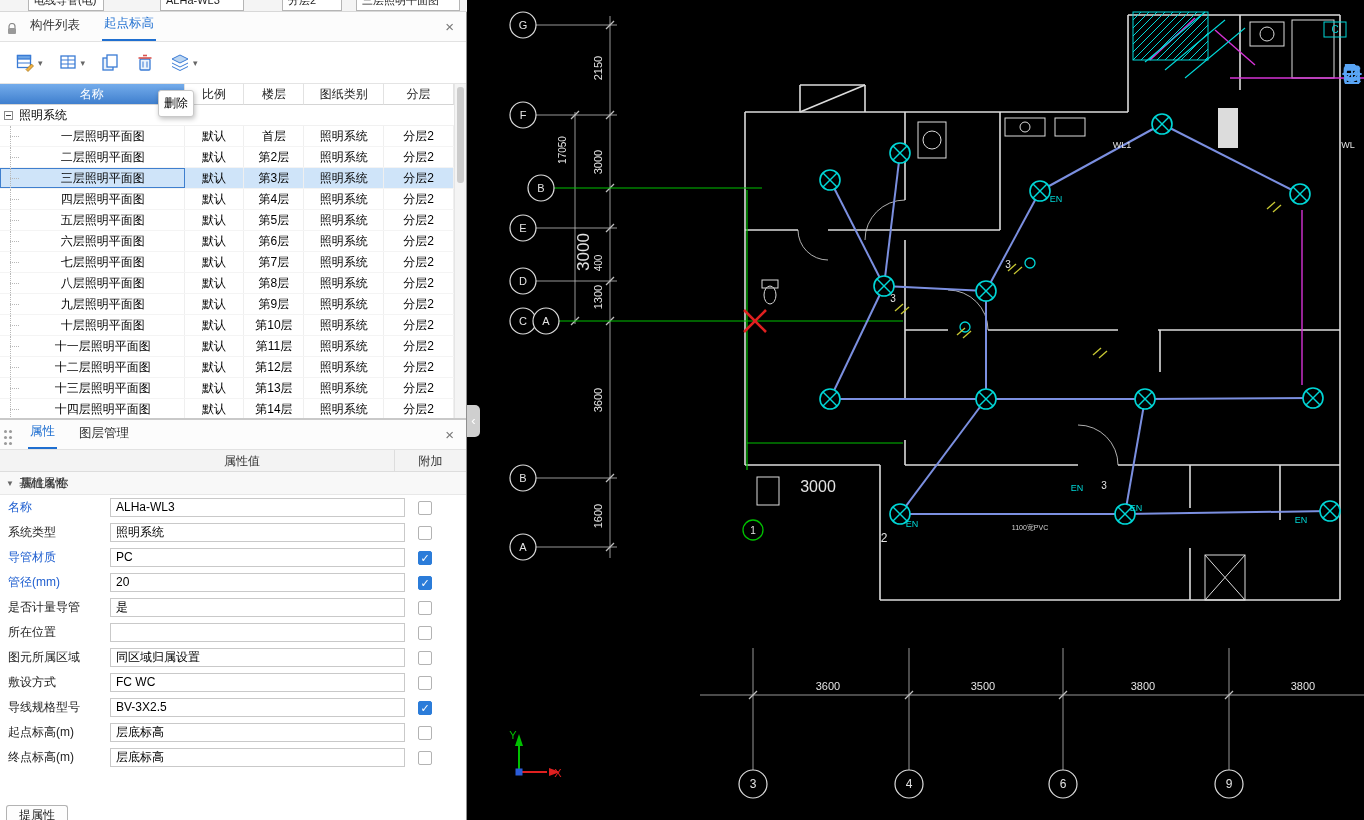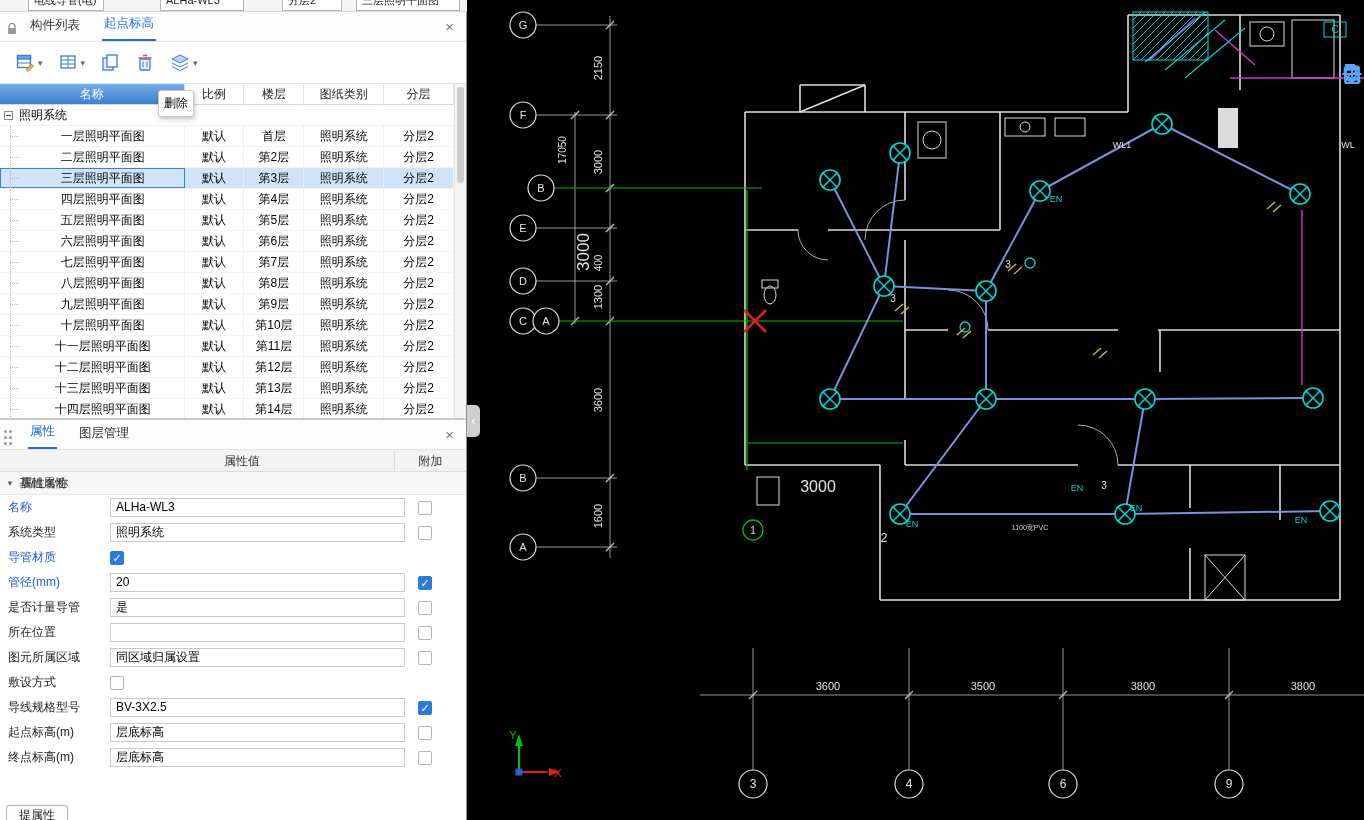--- a/index.html
+++ b/index.html
@@ -301,20 +301,21 @@
             <div class="p-val">ALHa-WL3</div>
             <div class="cb"></div>
           </div>
           <div class="p-row">
             <div class="p-name">系统类型</div>
             <div class="p-val">照明系统</div>
             <div class="cb"></div>
           </div>
           <div class="p-row">
             <div class="p-name blue">导管材质</div>
+            <div class="p-val">PC</div>
             <div class="cb checked">✓</div>
           </div>
           <div class="p-row">
             <div class="p-name blue">管径(mm)</div>
             <div class="p-val">20</div>
             <div class="cb checked">✓</div>
           </div>
           <div class="p-row">
             <div class="p-name">是否计量导管</div>
             <div class="p-val">是</div>
@@ -325,20 +326,21 @@
             <div class="p-val"></div>
             <div class="cb"></div>
           </div>
           <div class="p-row">
             <div class="p-name">图元所属区域</div>
             <div class="p-val">同区域归属设置</div>
             <div class="cb"></div>
           </div>
           <div class="p-row">
             <div class="p-name">敷设方式</div>
+            <div class="p-val">FC WC</div>
             <div class="cb"></div>
           </div>
           <div class="p-row">
             <div class="p-name">导线规格型号</div>
             <div class="p-val">BV-3X2.5</div>
             <div class="cb checked">✓</div>
           </div>
           <div class="p-row">
             <div class="p-name">起点标高(m)</div>
             <div class="p-val">层底标高</div>

